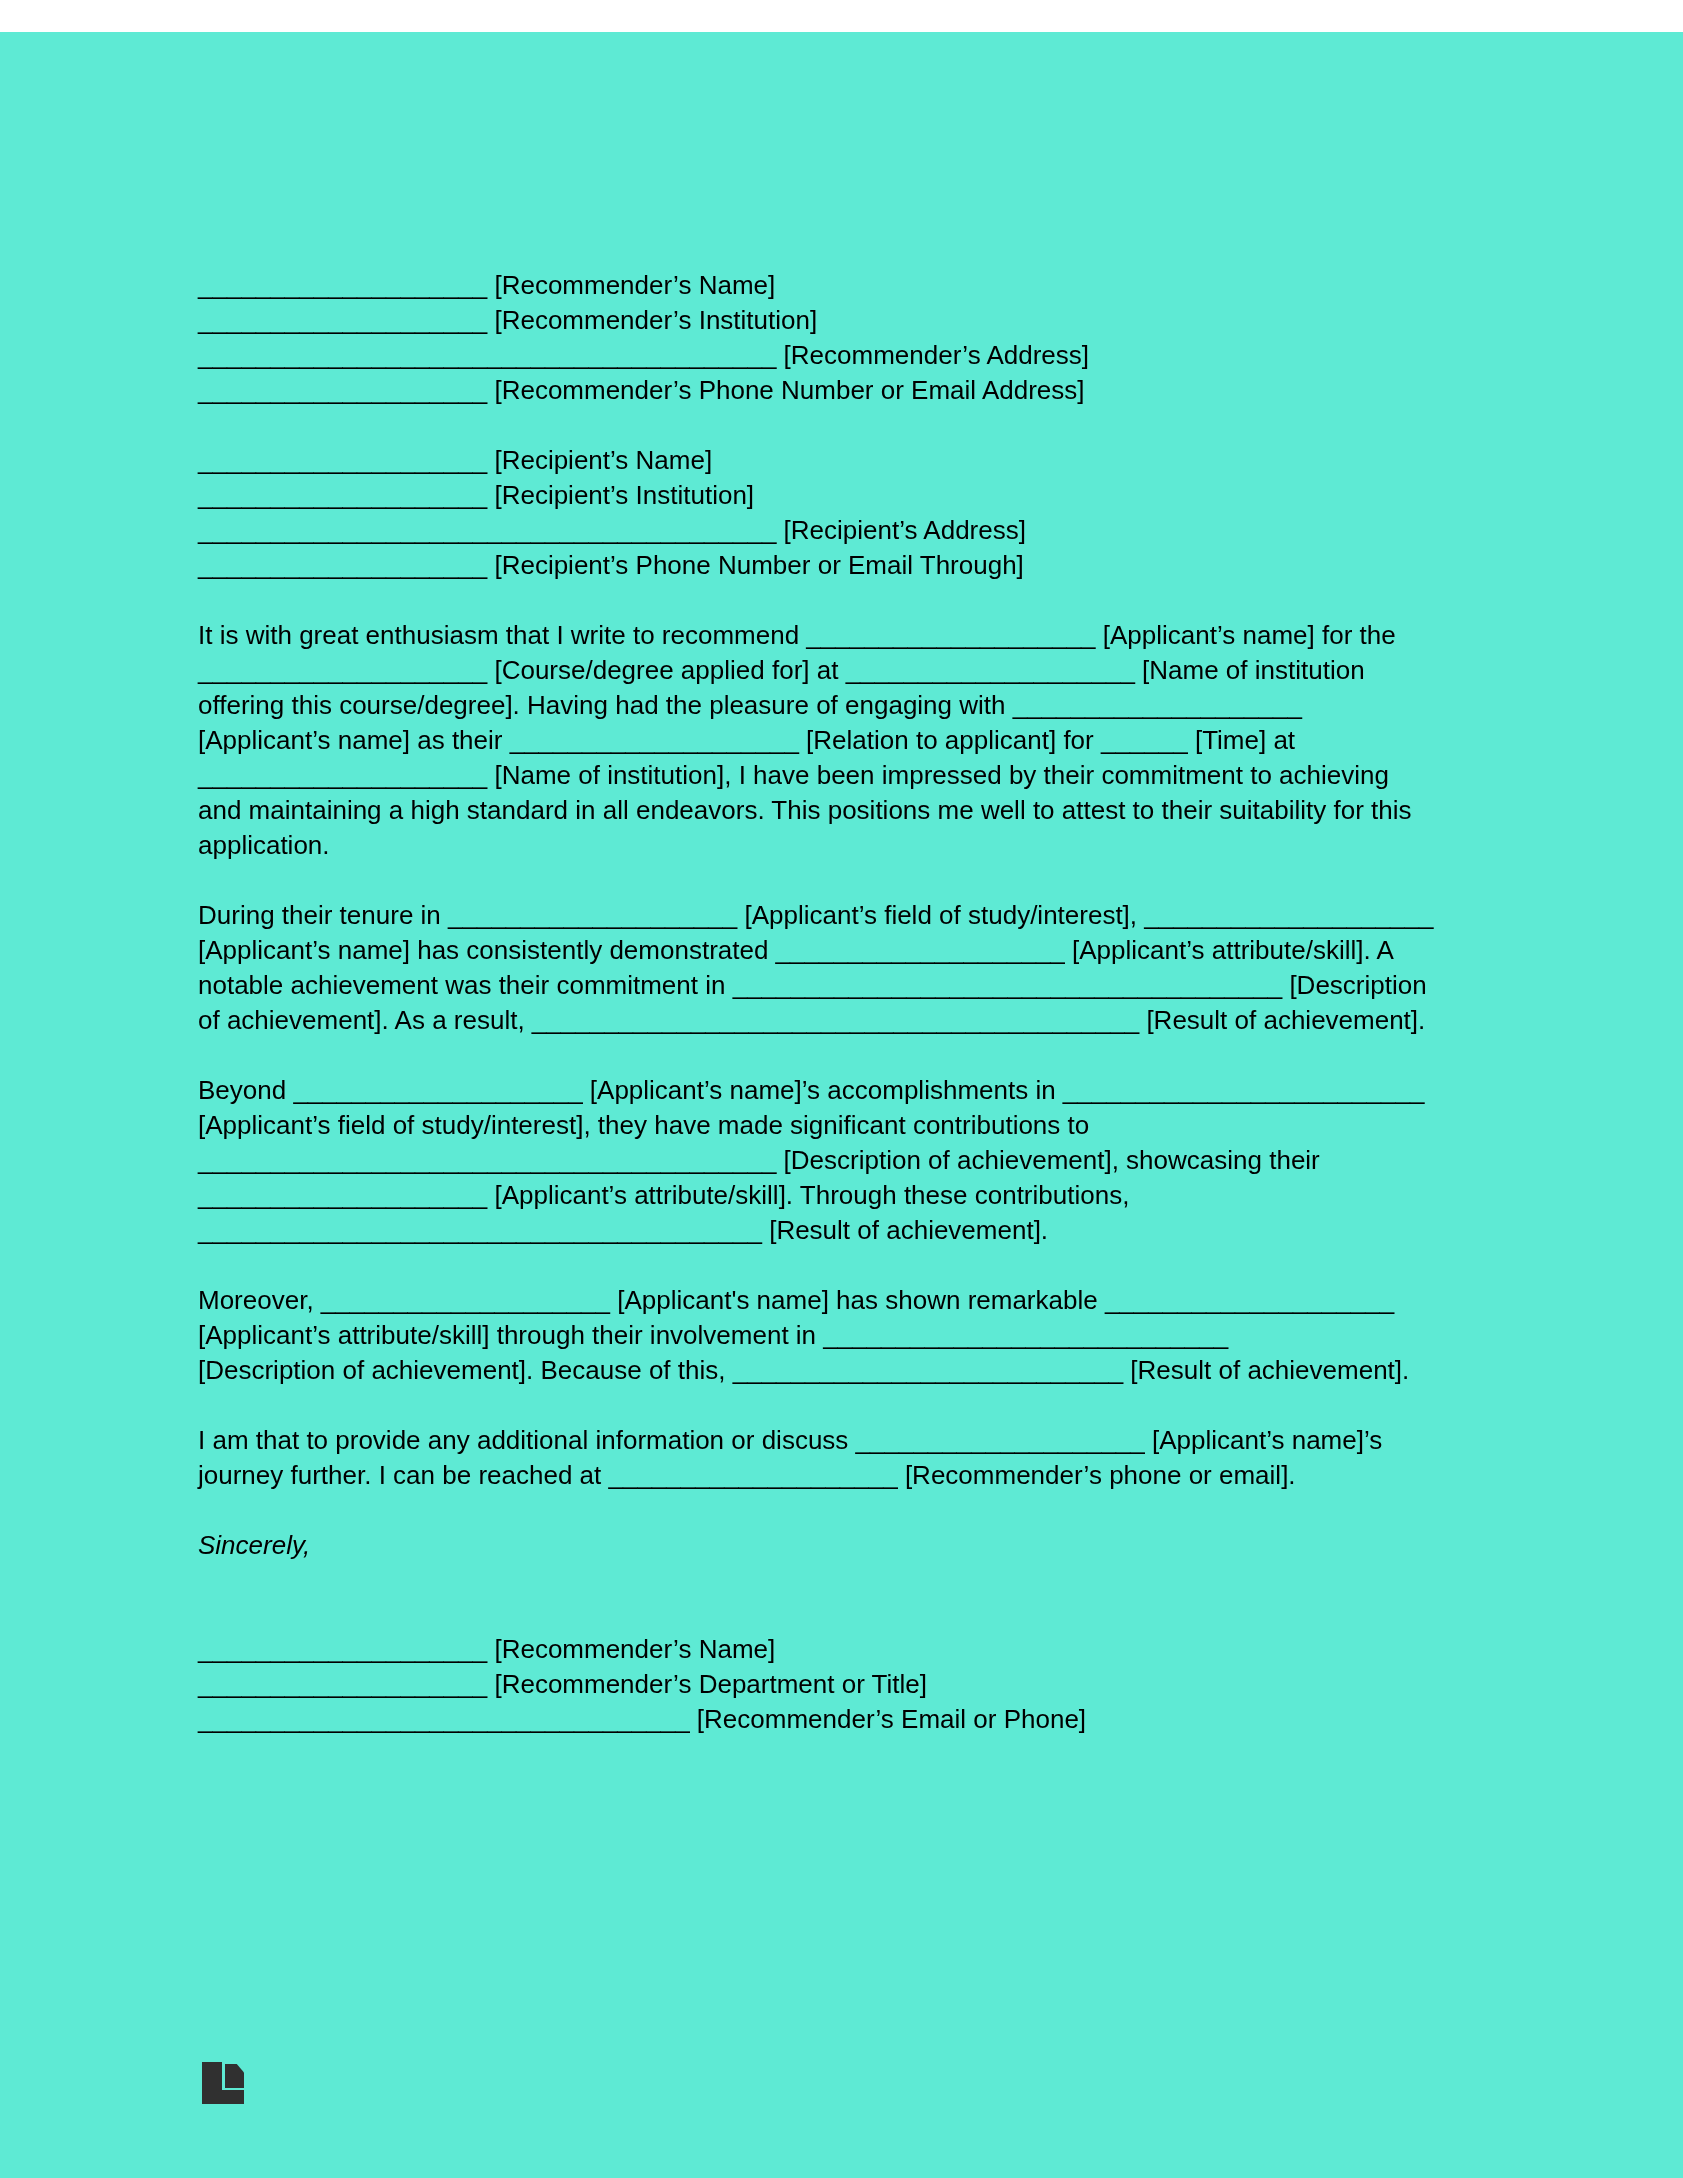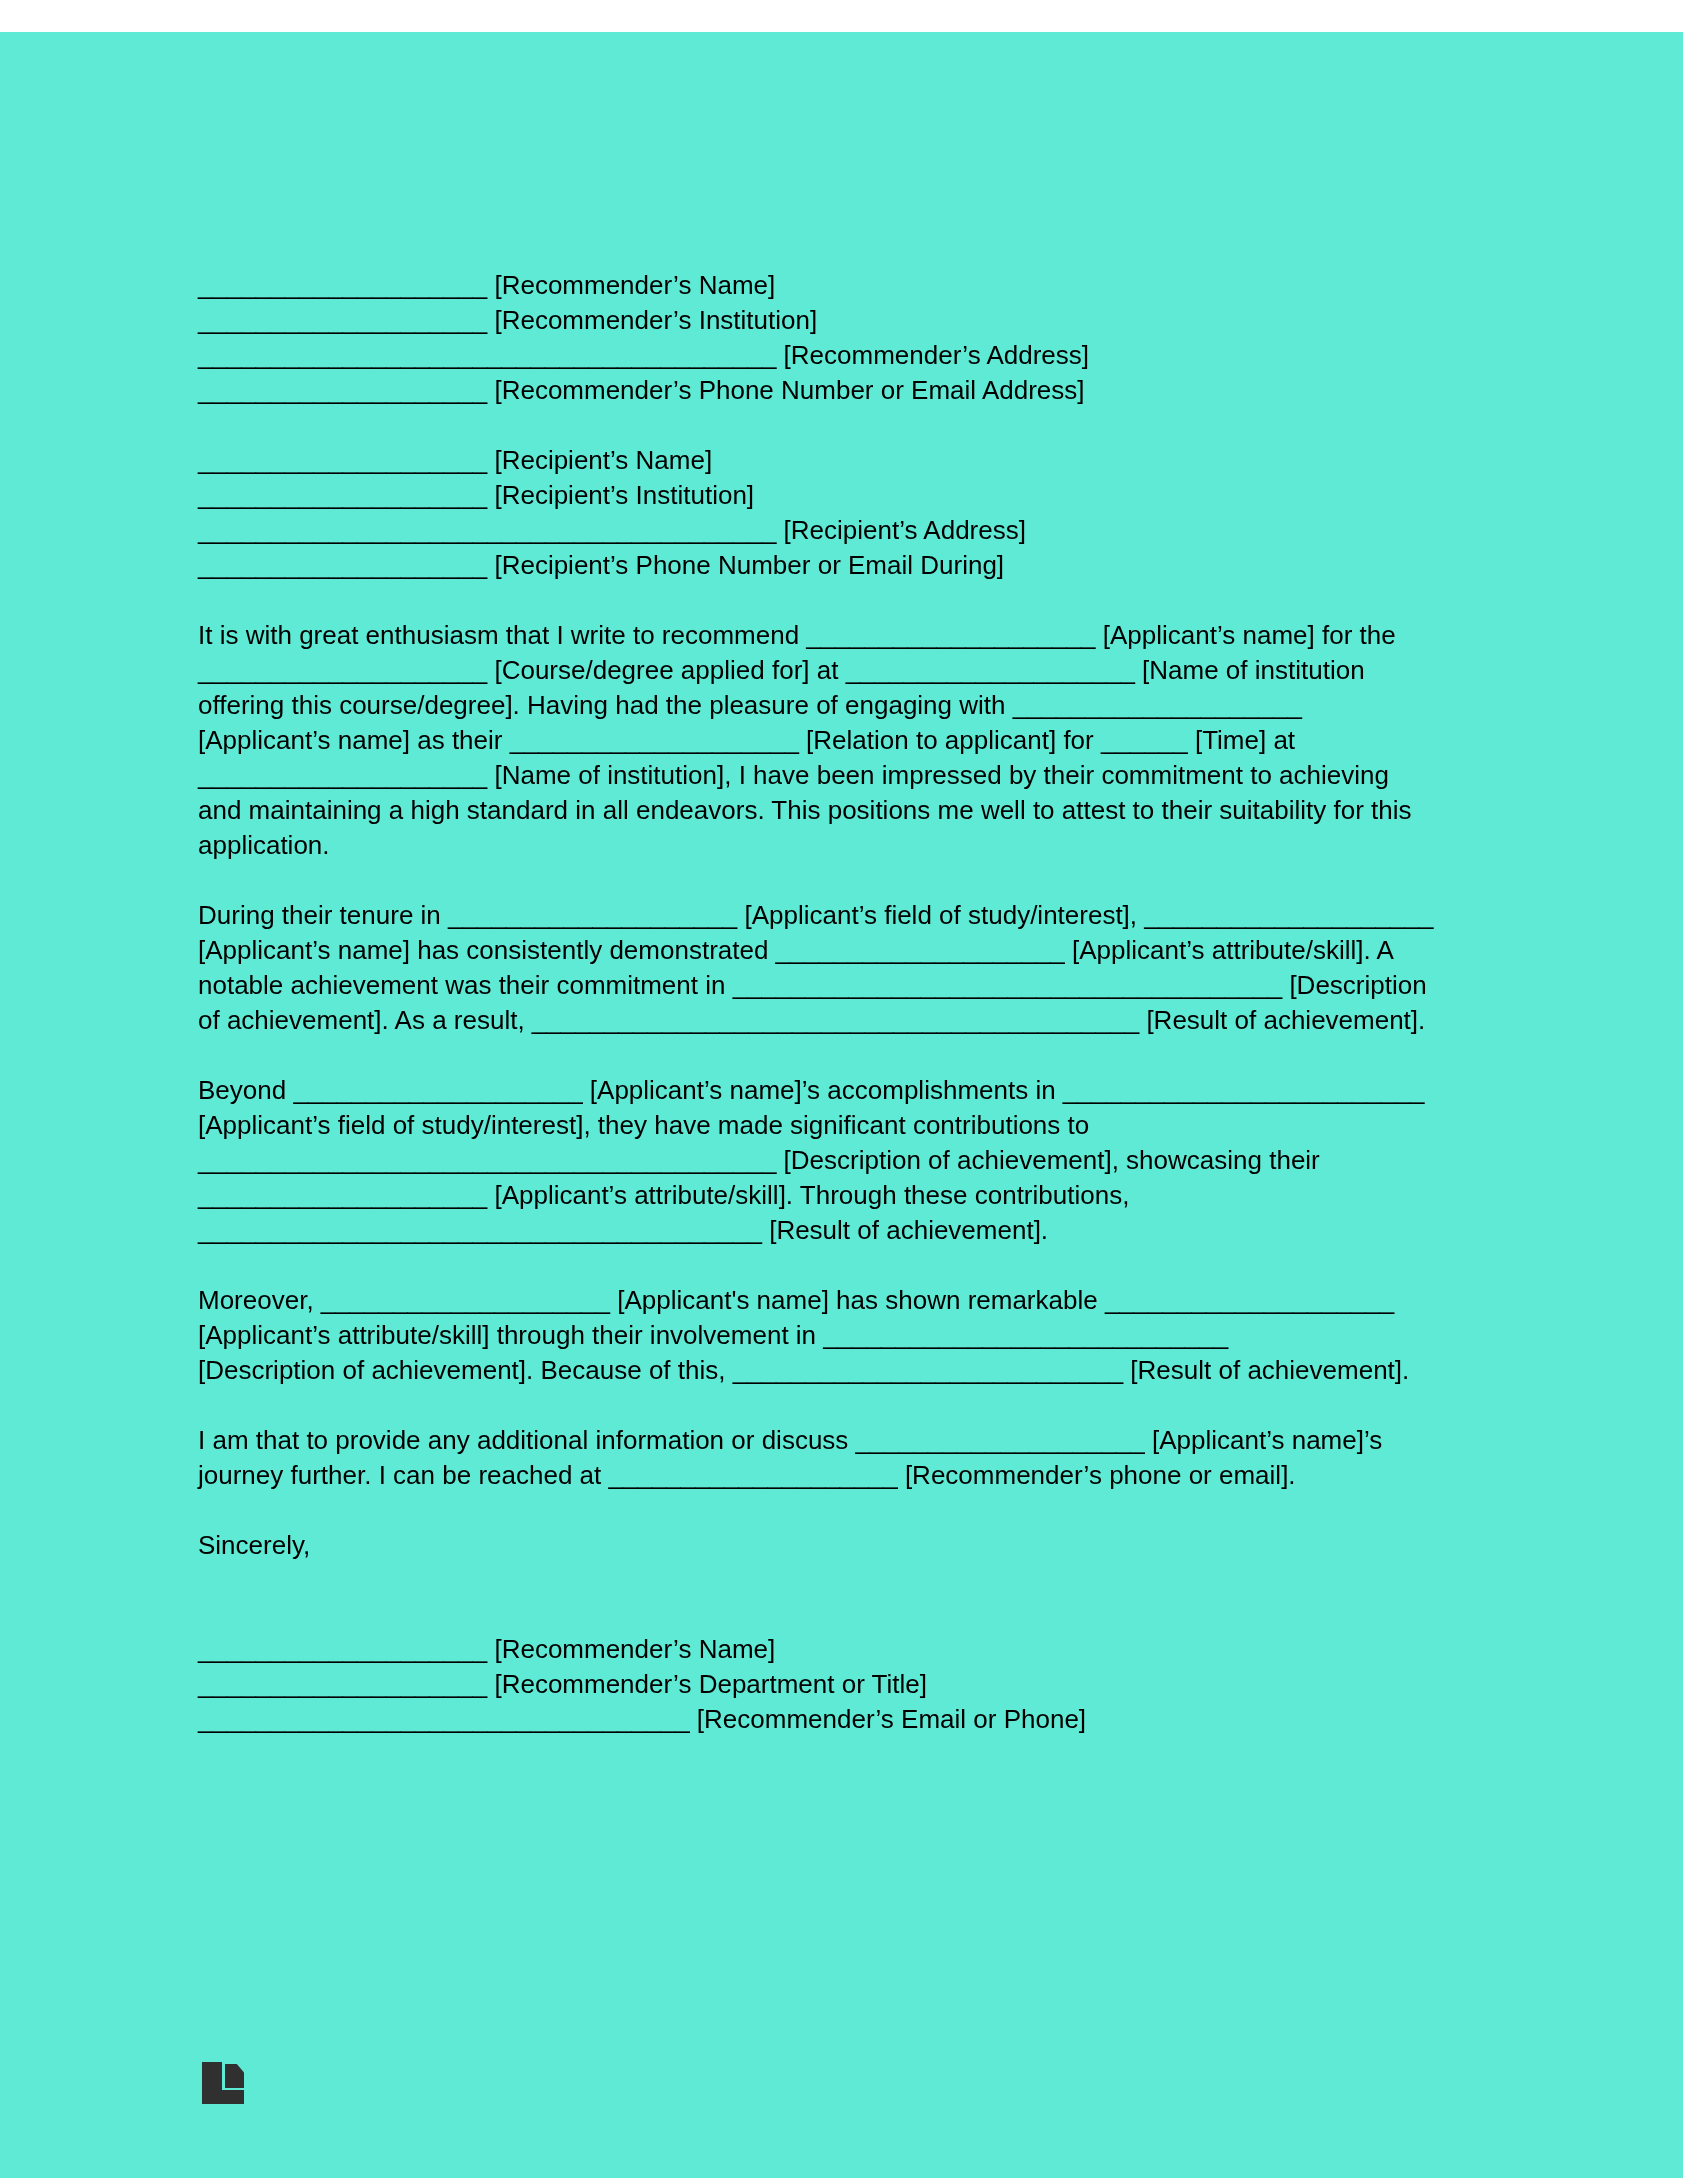--- a/index.html
+++ b/index.html
@@ -25,20 +25,21 @@
     font-size: 26px;
     line-height: 35px;
     letter-spacing: 0;
   }
   .block {
     white-space: pre;
     margin: 0 0 35px 0;
   }
   .block.closing-block {
     margin-bottom: 69px;
+    font-style: italic;
   }
   .block.last-block {
     margin-bottom: 0;
   }
   
   .logo {
     position: absolute;
     left: 202px;
     top: 2030px;
     width: 42px;
@@ -75,21 +76,21 @@
 
 <div class="page">
   <div class="doc">
     <div class="block">____________________ [Recommender’s Name]
 ____________________ [Recommender’s Institution]
 ________________________________________ [Recommender’s Address]
 ____________________ [Recommender’s Phone Number or Email Address]</div>
     <div class="block">____________________ [Recipient’s Name]
 ____________________ [Recipient’s Institution]
 ________________________________________ [Recipient’s Address]
-____________________ [Recipient’s Phone Number or Email During]</div>
+____________________ [Recipient’s Phone Number or Email Through]</div>
     <div class="block">It is with great enthusiasm that I write to recommend ____________________ [Applicant’s name] for the
 ____________________ [Course/degree applied for] at ____________________ [Name of institution
 offering this course/degree]. Having had the pleasure of engaging with ____________________
 [Applicant’s name] as their ____________________ [Relation to applicant] for ______ [Time] at
 ____________________ [Name of institution], I have been impressed by their commitment to achieving
 and maintaining a high standard in all endeavors. This positions me well to attest to their suitability for this
 application.</div>
     <div class="block">During their tenure in ____________________ [Applicant’s field of study/interest], ____________________
 [Applicant’s name] has consistently demonstrated ____________________ [Applicant’s attribute/skill]. A
 notable achievement was their commitment in ______________________________________ [Description

